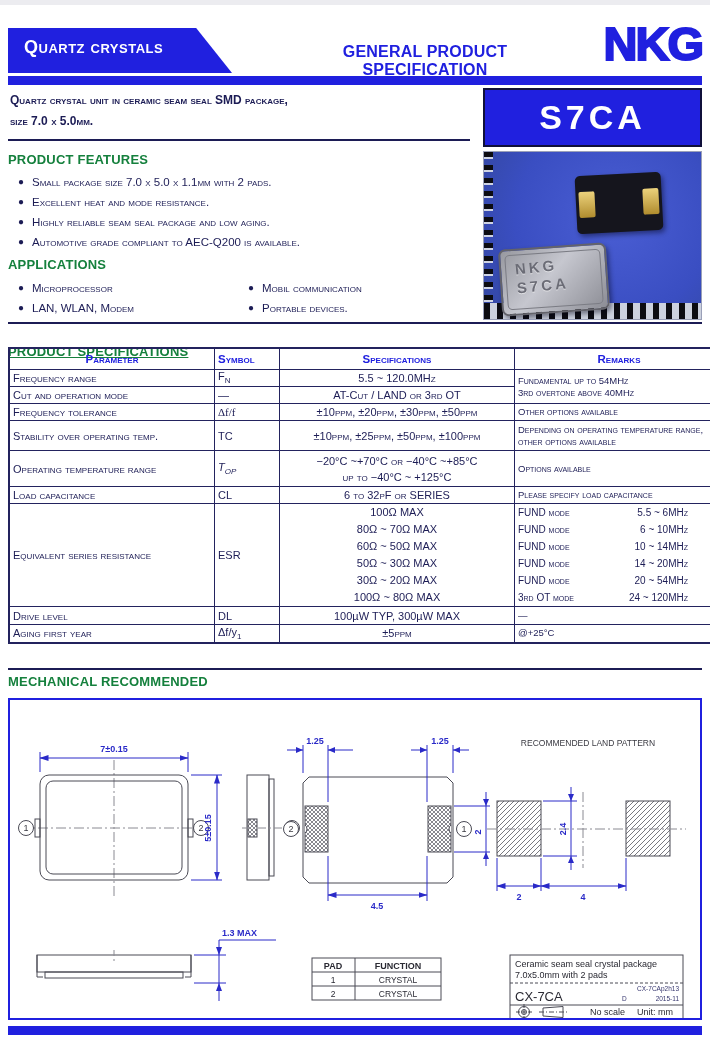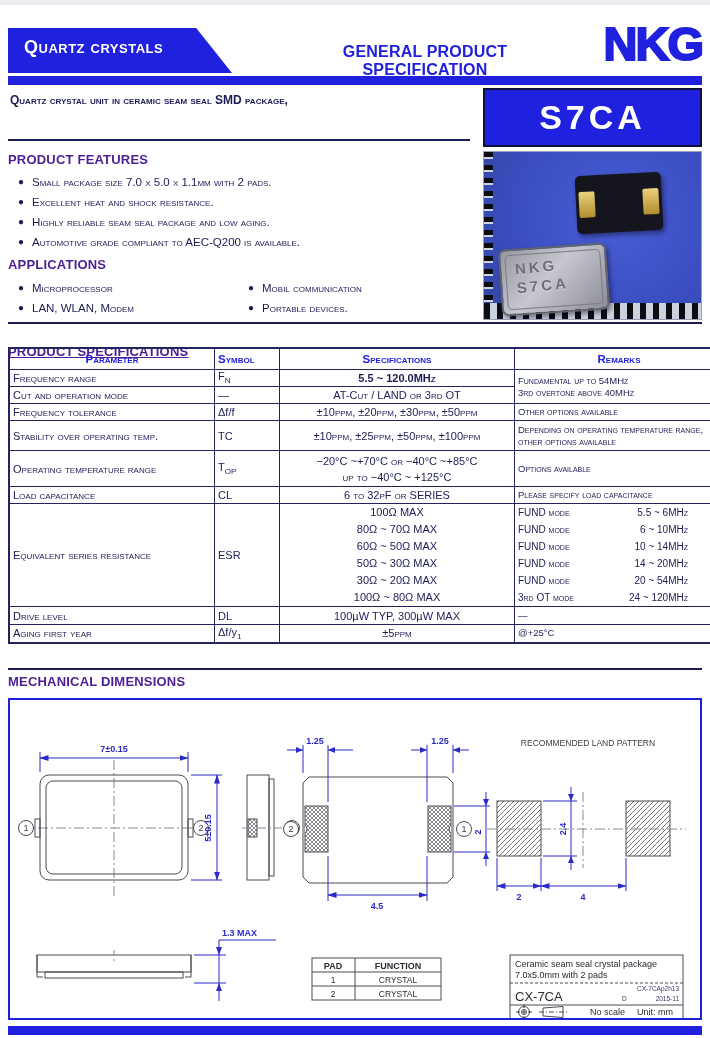--- a/index.html
+++ b/index.html
@@ -13,21 +13,21 @@
   #banner span{display:block;color:#fff;font-weight:bold;font-size:18px;line-height:38px;padding-left:16px;letter-spacing:.5px;}
   #hdr-center{position:absolute;left:290px;top:43px;width:270px;text-align:center;
               color:#2020df;font-weight:bold;font-size:16px;letter-spacing:.2px;}
   #logo{position:absolute;right:8px;top:20px;color:#2020df;font-size:47px;font-weight:bold;
         letter-spacing:-2px;line-height:1;-webkit-text-stroke:2px #2020df;}
   #hdr-bar{position:absolute;left:8px;top:76px;width:694px;height:9px;background:#2020df;}
   
   #doc-title{position:absolute;left:10px;top:90px;width:465px;font-size:12px;font-weight:bold;
              line-height:21px;color:#1c1c55;}
   #title-rule{position:absolute;left:8px;top:139px;width:462px;height:2px;background:#1c1c55;}
-  .sec-head{position:absolute;color:#4c1d95;font-weight:bold;font-size:13px;letter-spacing:.2px;}
+  .sec-head{position:absolute;color:#15803d;font-weight:bold;font-size:13px;letter-spacing:.2px;}
   .bullets{position:absolute;font-size:11.5px;line-height:20px;}
   .bullets .b{display:flex;}
   .bullets .dot{width:22px;text-align:center;font-size:10px;}
   
   #model-box{position:absolute;left:483px;top:88px;width:215px;height:55px;background:#2020df;
              border:2px solid #10103a;display:flex;align-items:center;justify-content:center;}
   #model-box span{color:#fff;font-weight:bold;font-size:34px;letter-spacing:4px;}
   #photo{position:absolute;left:483px;top:151px;width:217px;height:167px;background:#3d51c5;
          border:1px solid #9aa0b8;overflow:hidden;
          background-image:radial-gradient(circle at 60% 40%, #4a5ed4 0%, #3a4ec2 60%, #33479f 100%);}
@@ -51,21 +51,21 @@
   #spec-table{position:absolute;left:8px;top:347px;border-collapse:collapse;table-layout:fixed;width:694px;
       border:2px solid #23235e;font-size:11px;}
   #spec-table td,#spec-table th{border:1px solid #23235e;padding:0 3px;overflow:hidden;}
   #spec-table th{color:#2020df;font-size:11.5px;height:20px;}
   .c-param{width:198px;text-align:left;}
   .c-sym{width:58px;text-align:left;}
   .c-spec{width:228px;text-align:center;}
   .c-rem{width:202px;text-align:left;font-size:9.5px;}
   td.c-rem{line-height:12px;}
   .h17{height:17px;} .h30{height:30px;} .h36{height:36px;} .h18{height:18px;}
-  .bold{font-weight:bold;}
+  .bold{font-weight:normal;}
   .specline{line-height:16px;}
   .esr-spec div{line-height:17px;}
   .esr-rem div{display:flex;line-height:17px;font-size:10px;}
   .esr-rem .mode{width:92px;}
   .esr-rem .range{flex:1;text-align:right;padding-right:32px;}
   sub{font-size:8px;}
   
   #mech-rule{position:absolute;left:8px;top:668px;width:694px;height:2px;background:#1c1c55;}
   #mech-box{position:absolute;left:8px;top:698px;width:690px;height:318px;border:2px solid #2020df;background:#fff;}
   #bottom-bar{position:absolute;left:8px;top:1026px;width:694px;height:9px;background:#2020df;}
@@ -80,20 +80,21 @@
 
   <div id="banner">
     <span class="sc">Quartz crystals</span>
   </div>
   <div id="hdr-center">GENERAL PRODUCT SPECIFICATION</div>
   <div id="logo">NKG</div>
   <div id="hdr-bar"></div>
 
   <div id="doc-title" class="sc">
     <div>Quartz crystal unit in ceramic seam seal SMD package,</div>
+    <div>size 7.0 x 5.0mm.</div>
   </div>
   <div id="title-rule"></div>
 
   <div id="model-box">
     <span>S7CA</span>
   </div>
   <div id="photo">
     <div class="ruler-left"></div>
     <div class="ruler-bottom"></div>
     <div id="chip-dark">
@@ -110,21 +111,21 @@
   </div>
 
   <div class="sec-head" style="left:8px;top:152px;">PRODUCT FEATURES</div>
   <div class="bullets sc" style="left:10px;top:172px;width:460px;">
     <div class="b">
         <span class="dot">●</span>
         <span>Small package size 7.0 x 5.0 x 1.1mm with 2 pads.</span>
       </div>
     <div class="b">
         <span class="dot">●</span>
-        <span>Excellent heat and shock resistance.</span>
+        <span>Excellent heat and mode resistance.</span>
       </div>
     <div class="b">
         <span class="dot">●</span>
         <span>Highly reliable seam seal package and low aging.</span>
       </div>
     <div class="b">
         <span class="dot">●</span>
         <span>Automotive grade compliant to AEC-Q200 is available.</span>
       </div>
   </div>
@@ -171,33 +172,33 @@
         <div>3rd overtone above 40MHz</div>
       </td>
     </tr>
     <tr class="h17">
       <td class="c-param">Cut and operation mode</td>
       <td class="c-sym">—</td>
       <td class="c-spec">AT-Cut / LAND or 3rd OT</td>
     </tr>
     <tr class="h17">
       <td class="c-param">Frequency tolerance</td>
-      <td class="c-sym" style="font-variant:normal;">Δf/f</td>
+      <td class="c-sym" style="font-variant:normal;font-family:Liberation Serif, serif;">Δf/f</td>
       <td class="c-spec">±10ppm, ±20ppm, ±30ppm, ±50ppm</td>
       <td class="c-rem">Other options available</td>
     </tr>
     <tr class="h30">
       <td class="c-param">Stability over operating temp.</td>
       <td class="c-sym" style="font-variant:normal;">TC</td>
       <td class="c-spec">±10ppm, ±25ppm, ±50ppm, ±100ppm</td>
       <td class="c-rem">Depending on operating temperature range, other options available</td>
     </tr>
     <tr class="h36">
       <td class="c-param">Operating temperature range</td>
-      <td class="c-sym" style="font-variant:normal;"><span>T</span><sub>OP</sub></td>
+      <td class="c-sym" style="font-variant:normal;font-style:italic;"><span>T</span><sub>OP</sub></td>
       <td class="c-spec">
         <div class="specline">−20°C ~+70°C  or  −40°C ~+85°C</div>
         <div class="specline">up to −40°C ~ +125°C</div>
       </td>
       <td class="c-rem">Options available</td>
     </tr>
     <tr class="h17">
       <td class="c-param">Load capacitance</td>
       <td class="c-sym" style="font-variant:normal;">CL</td>
       <td class="c-spec">6 to 32pF or SERIES</td>
@@ -250,21 +251,21 @@
     <tr class="h18">
       <td class="c-param">Aging first year</td>
       <td class="c-sym" style="font-variant:normal;"><span>Δf/y</span><sub>1</sub></td>
       <td class="c-spec">±5ppm</td>
       <td class="c-rem">@+25°C</td>
     </tr>
   </tbody>
     </table>
 
   <div id="mech-rule"></div>
-  <div class="sec-head" style="left:8px;top:674px;">MECHANICAL DIMENSIONS</div>
+  <div class="sec-head" style="left:8px;top:674px;">MECHANICAL RECOMMENDED</div>
 
   <div id="mech-box">
   <svg width="690" height="318" viewBox="0 0 690 318">
     <defs>
       <pattern id="xhatch" patternUnits="userSpaceOnUse" width="4" height="4">
         <path d="M0,4 l4,-4 M0,0 l4,4" stroke="#55555e" stroke-width="0.7"></path>
       </pattern>
       <pattern id="dhatch" patternUnits="userSpaceOnUse" width="5" height="5">
         <path d="M0,5 l5,-5" stroke="#55555e" stroke-width="0.8"></path>
       </pattern>

